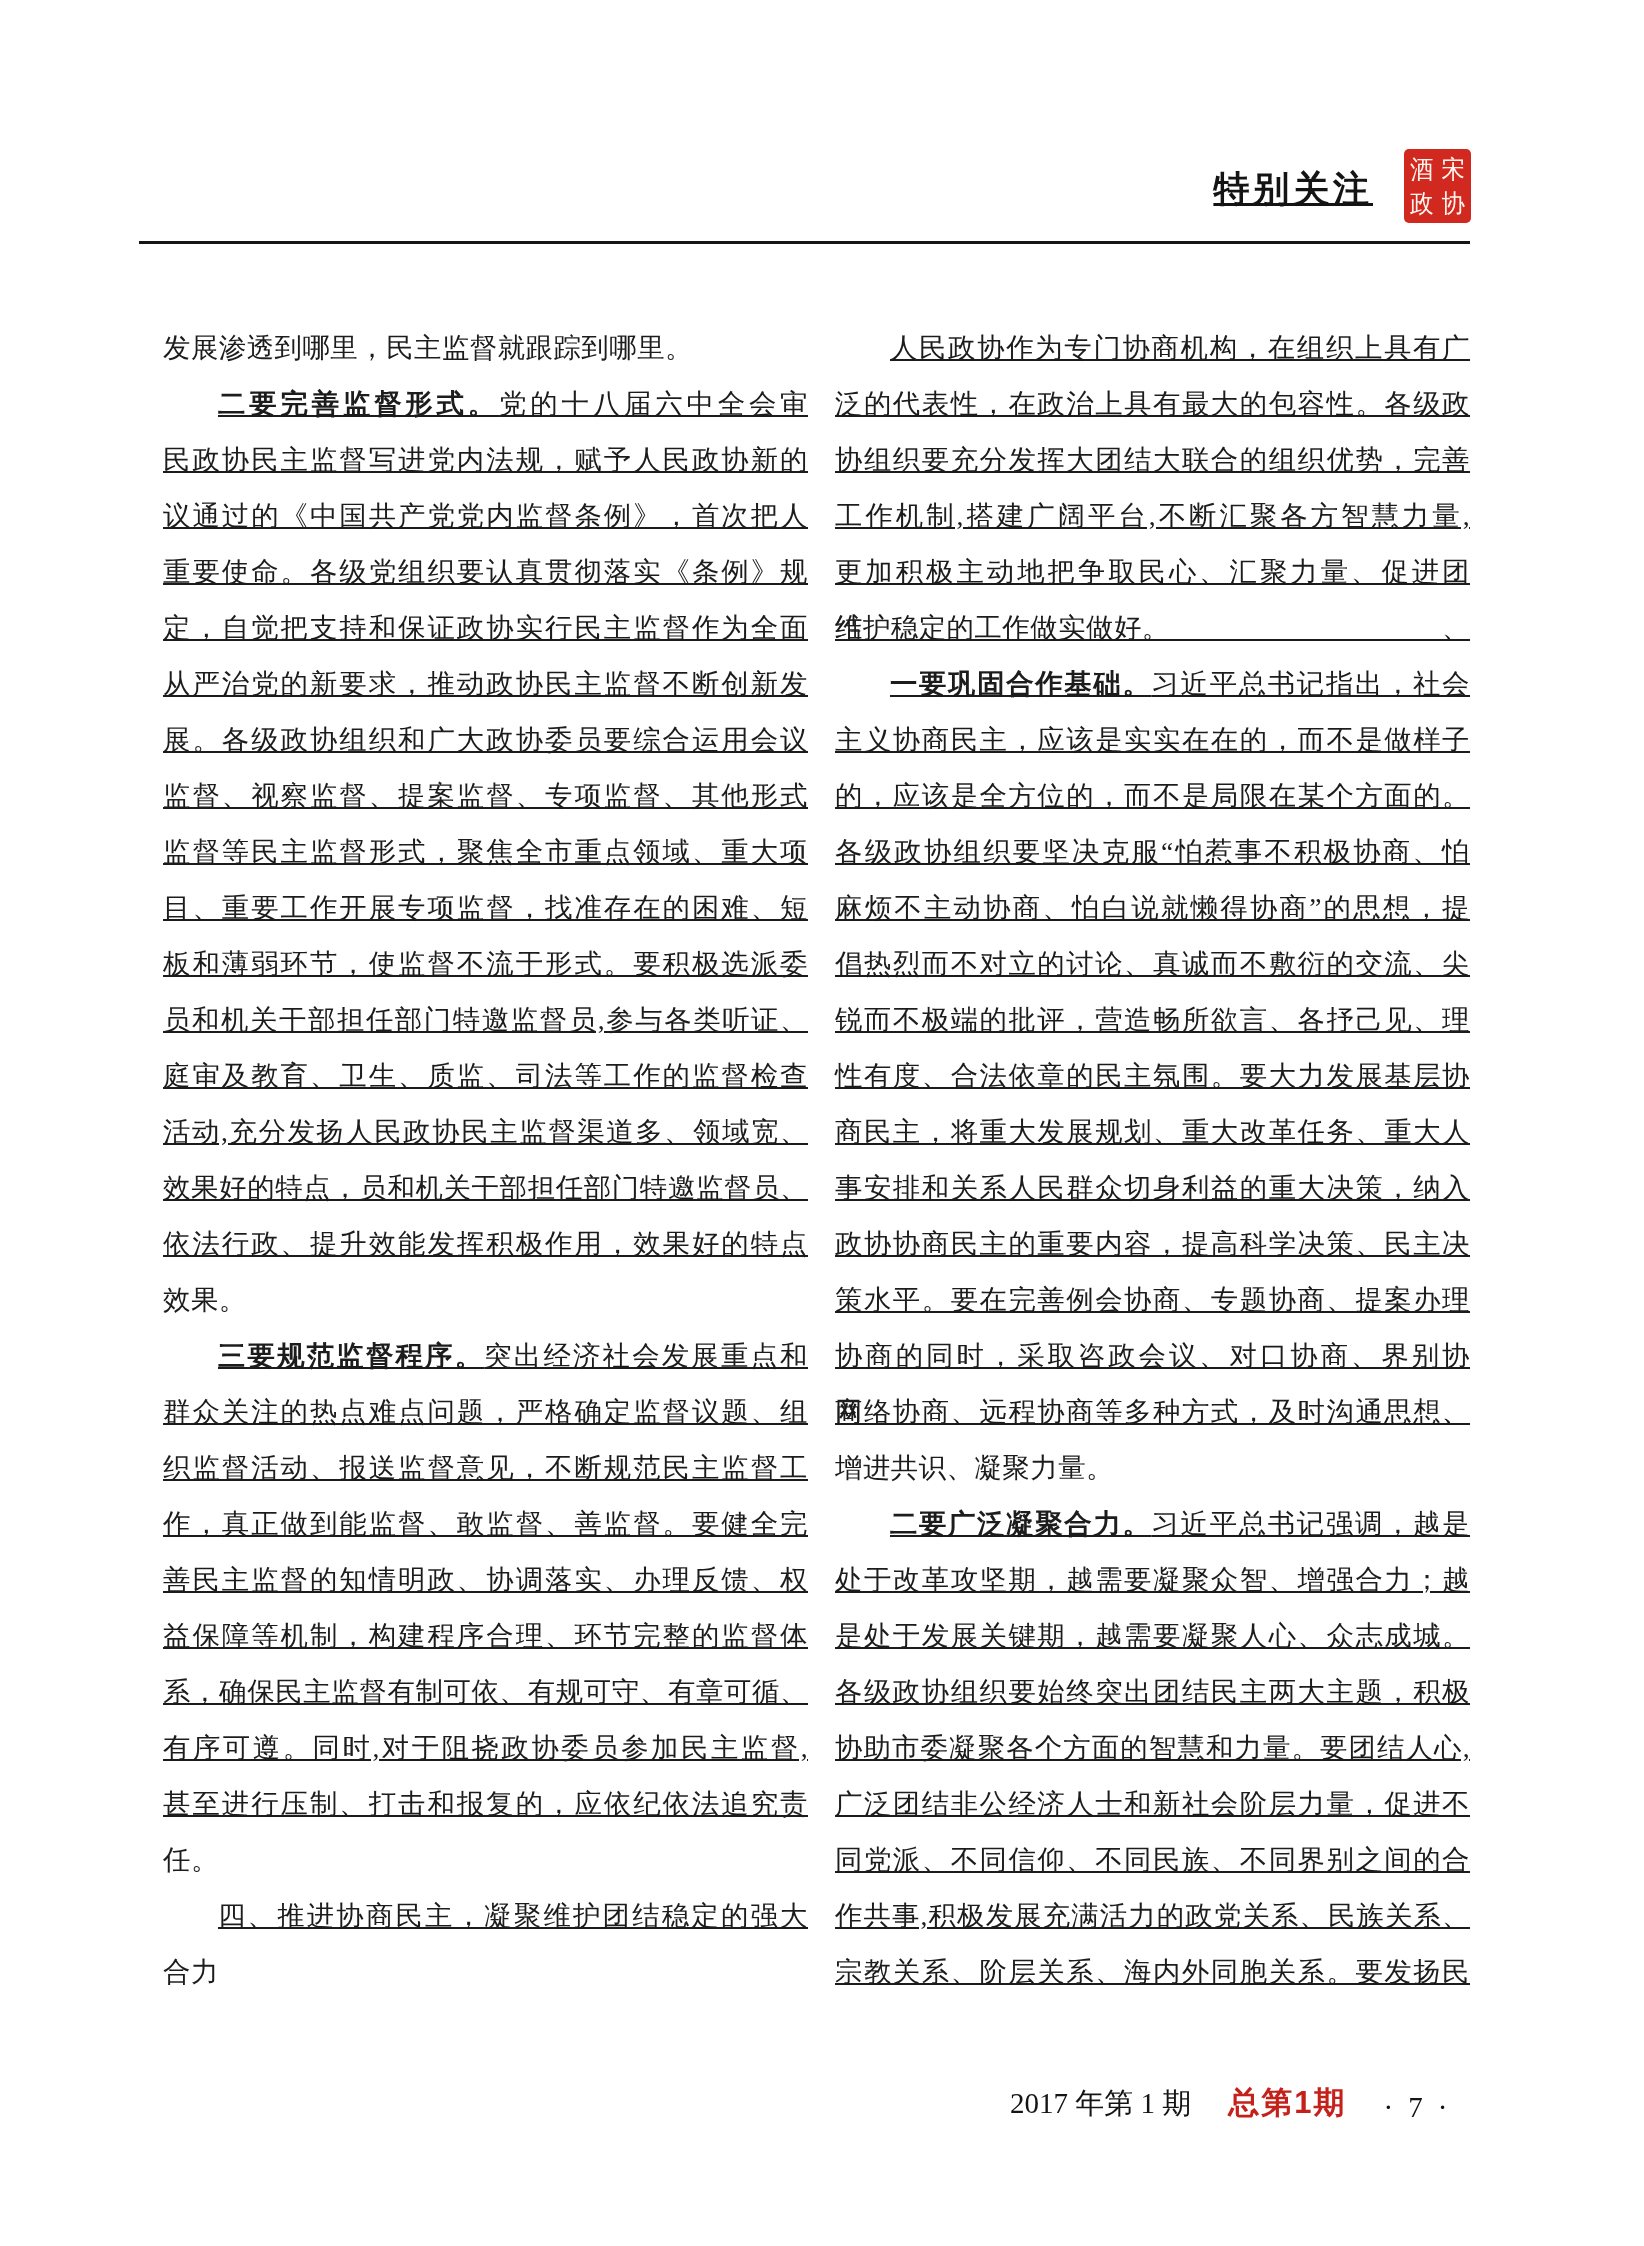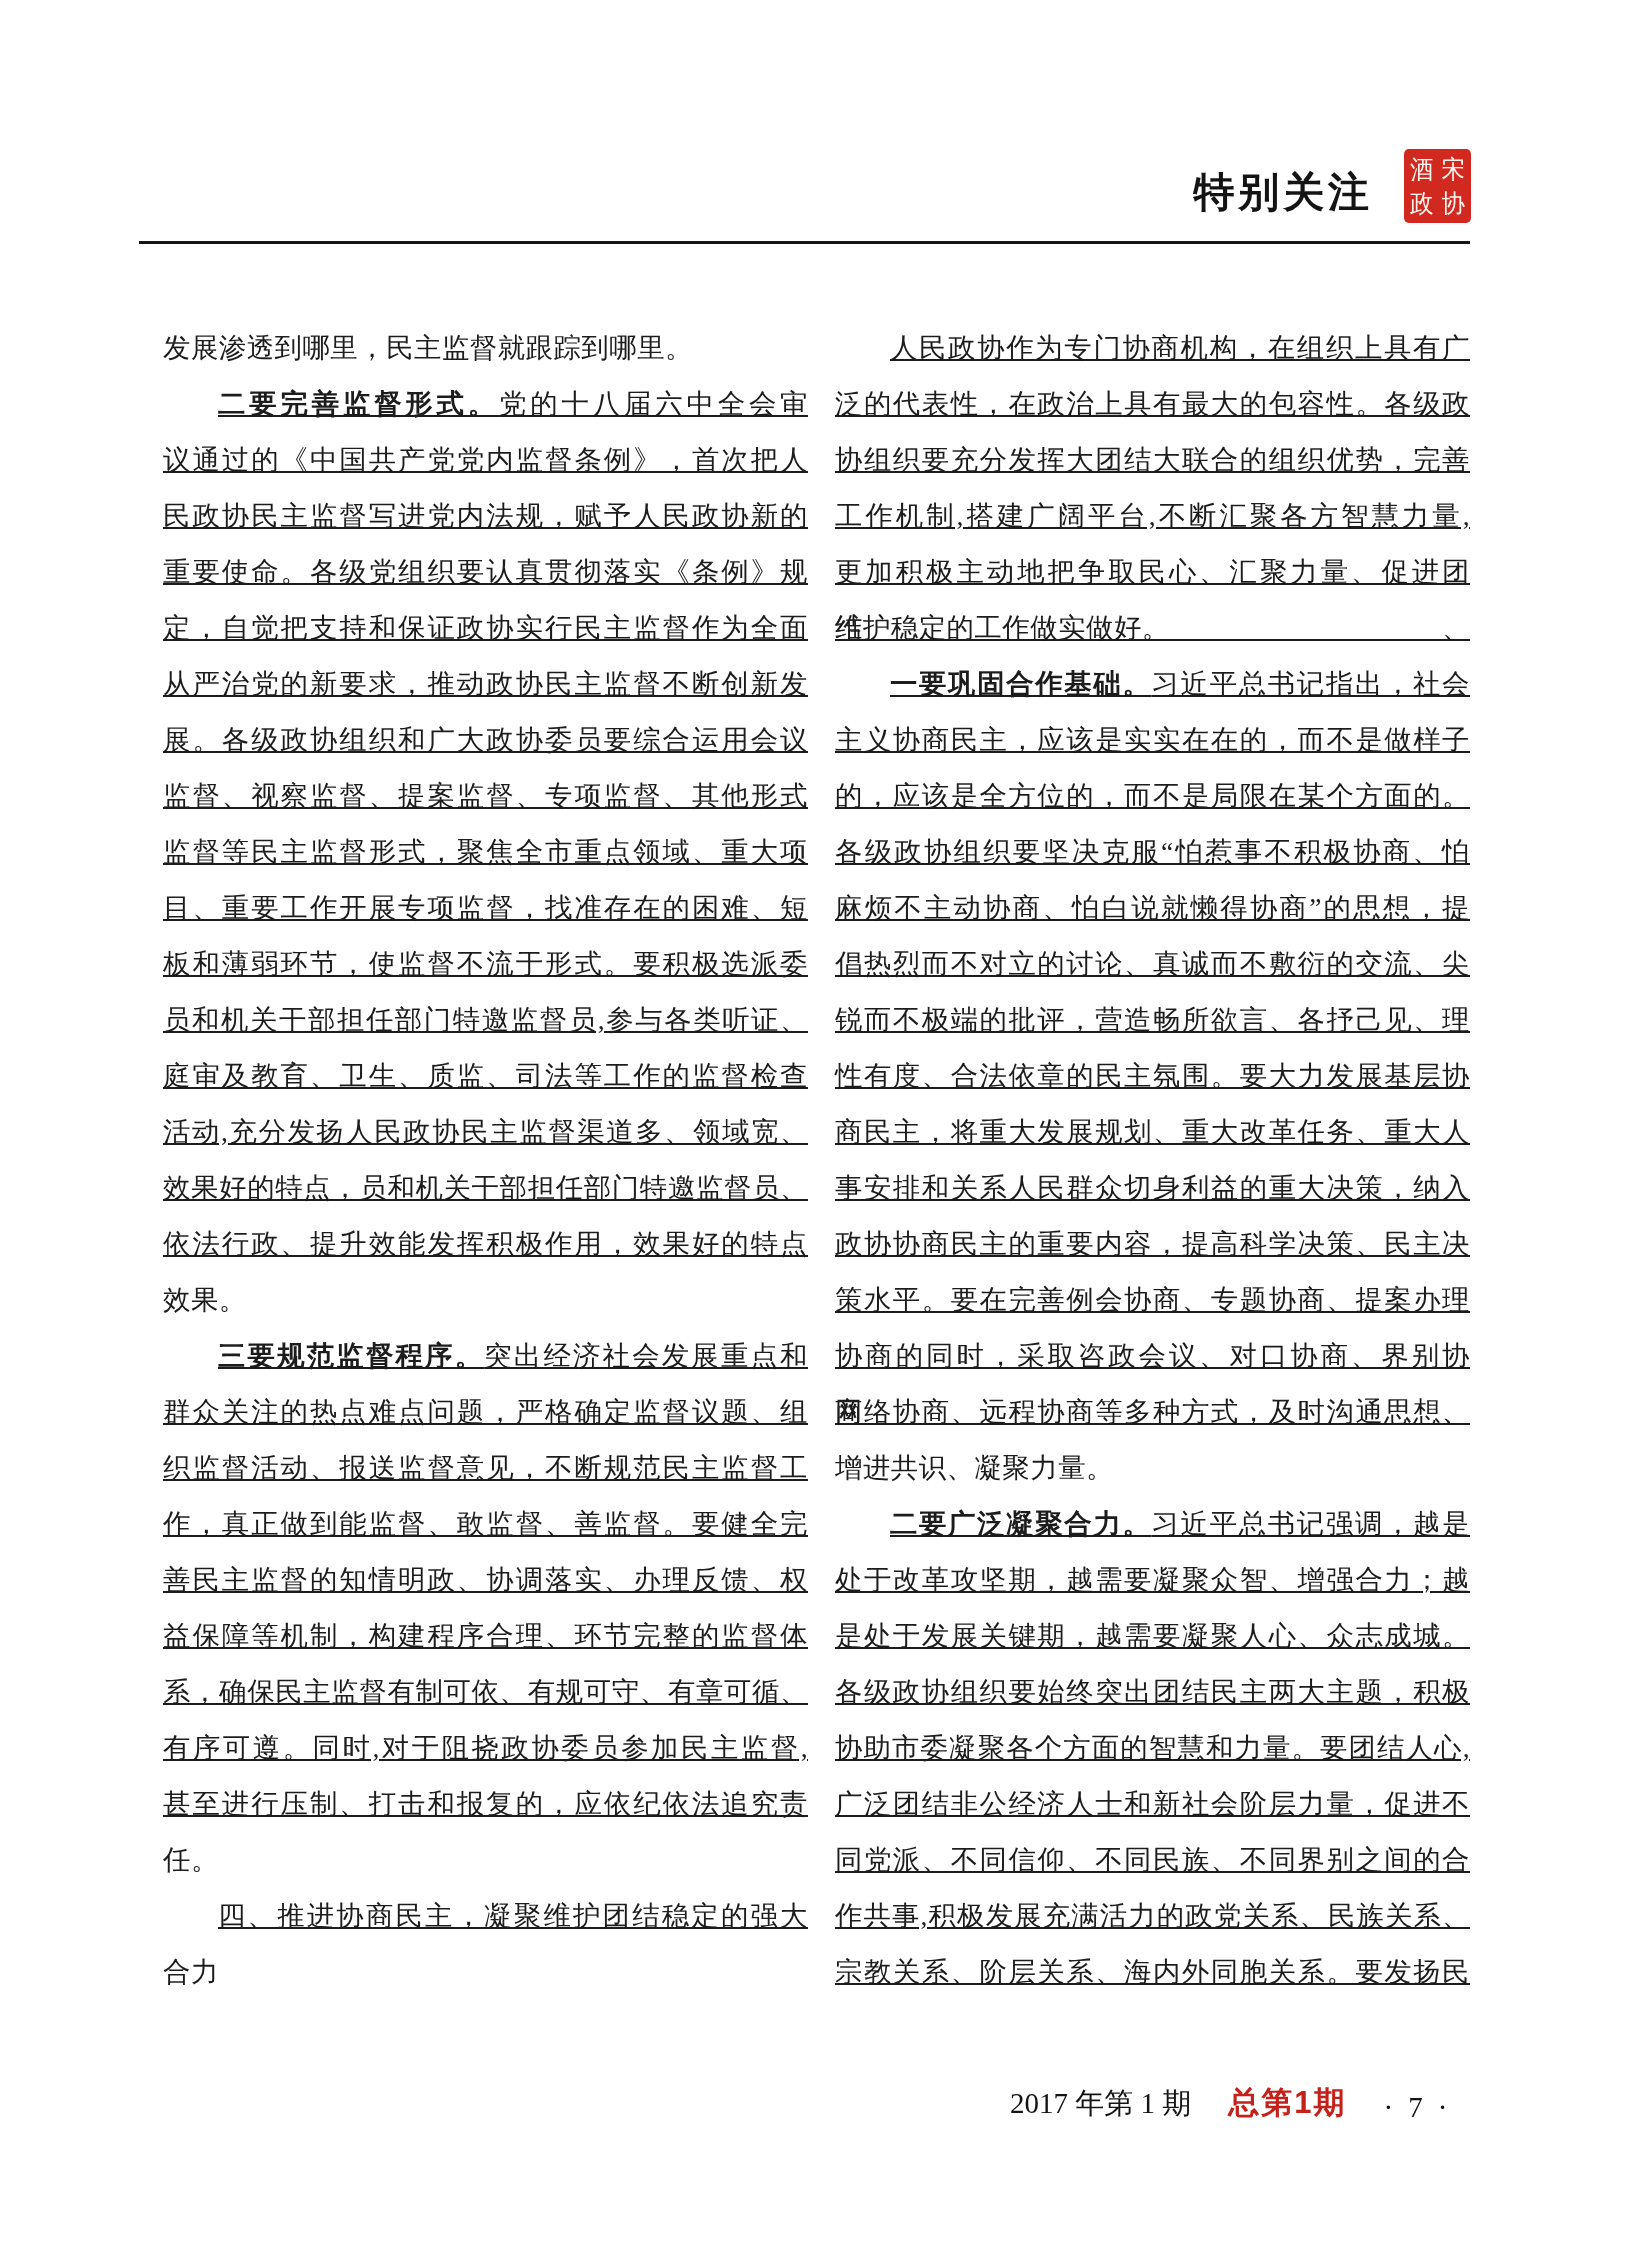--- a/index.html
+++ b/index.html
@@ -10,23 +10,24 @@
     font-family:"Liberation Serif","DejaVu Serif",serif;
     color:#1c1c1c;
     overflow:hidden;
   }
   
   .section-label{
     position:absolute;
     top:165px;right:272px;
     font-family:"Liberation Sans","DejaVu Sans",sans-serif;
     font-weight:900;
-    font-size:41px;
+    font-size:36px;
     letter-spacing:3.9px;
     color:#141414;
+    text-decoration:underline;
   }
   .seal{
     position:absolute;
     left:1404px;top:149px;
     width:67px;height:74px;
     background:#d1281f;
     border-radius:4.9px;
     display:grid;
     grid-template-columns:1fr 1fr;
     grid-template-rows:1fr 1fr;
@@ -100,22 +101,22 @@
     <span>宋</span>
     <span>政</span>
     <span>协</span>
   </div>
 
   <div class="rule"></div>
 
   <div class="col left" id="col-left">
       <div class="line">发展渗透到哪里，民主监督就跟踪到哪里。</div>
       <div class="line j indent"><span class="head">二要完善监督形式。</span>党的十八届六中全会审</div>
+      <div class="line j">民政协民主监督写进党内法规，赋予人民政协新的</div>
       <div class="line j">议通过的《中国共产党党内监督条例》，首次把人</div>
-      <div class="line j">民政协民主监督写进党内法规，赋予人民政协新的</div>
       <div class="line j">重要使命。各级党组织要认真贯彻落实《条例》规</div>
       <div class="line j">定，自觉把支持和保证政协实行民主监督作为全面</div>
       <div class="line j">从严治党的新要求，推动政协民主监督不断创新发</div>
       <div class="line j">展。各级政协组织和广大政协委员要综合运用会议</div>
       <div class="line j">监督、视察监督、提案监督、专项监督、其他形式</div>
       <div class="line j">监督等民主监督形式，聚焦全市重点领域、重大项</div>
       <div class="line j">目、重要工作开展专项监督，找准存在的困难、短</div>
       <div class="line j">板和薄弱环节，使监督不流于形式。要积极选派委</div>
       <div class="line j">员和机关干部担任部门特邀监督员,参与各类听证、</div>
       <div class="line j">庭审及教育、卫生、质监、司法等工作的监督检查</div>

